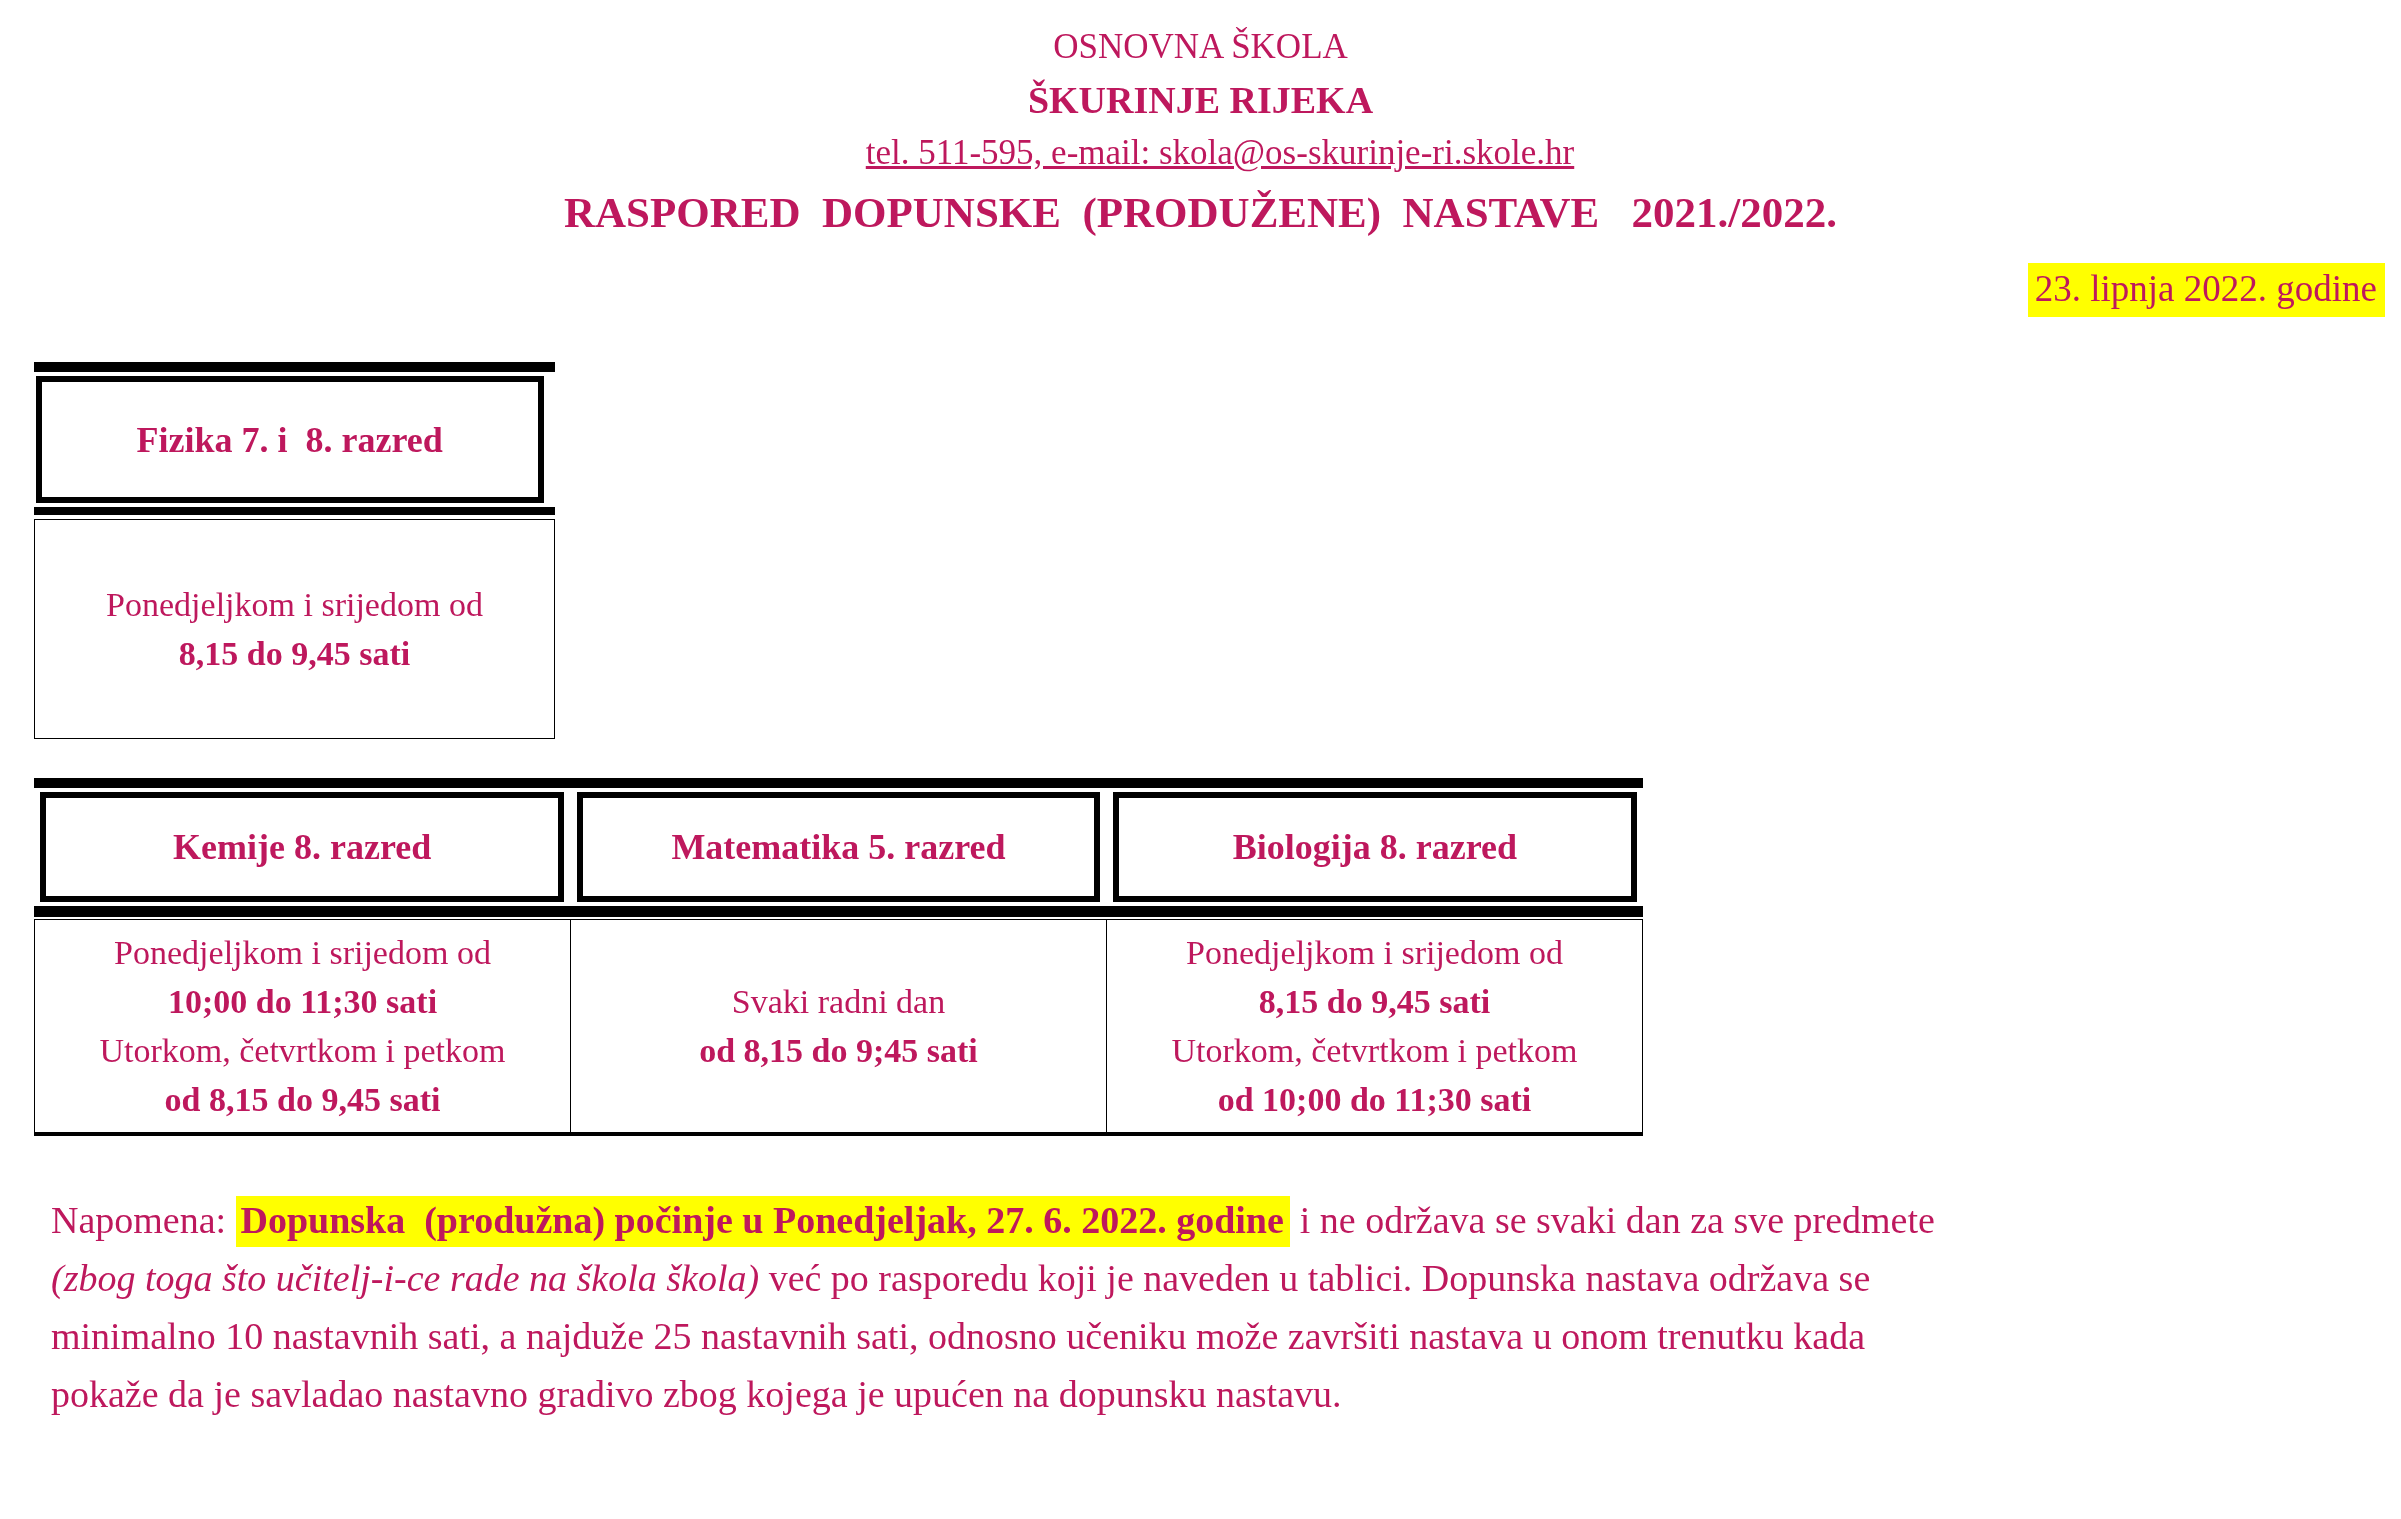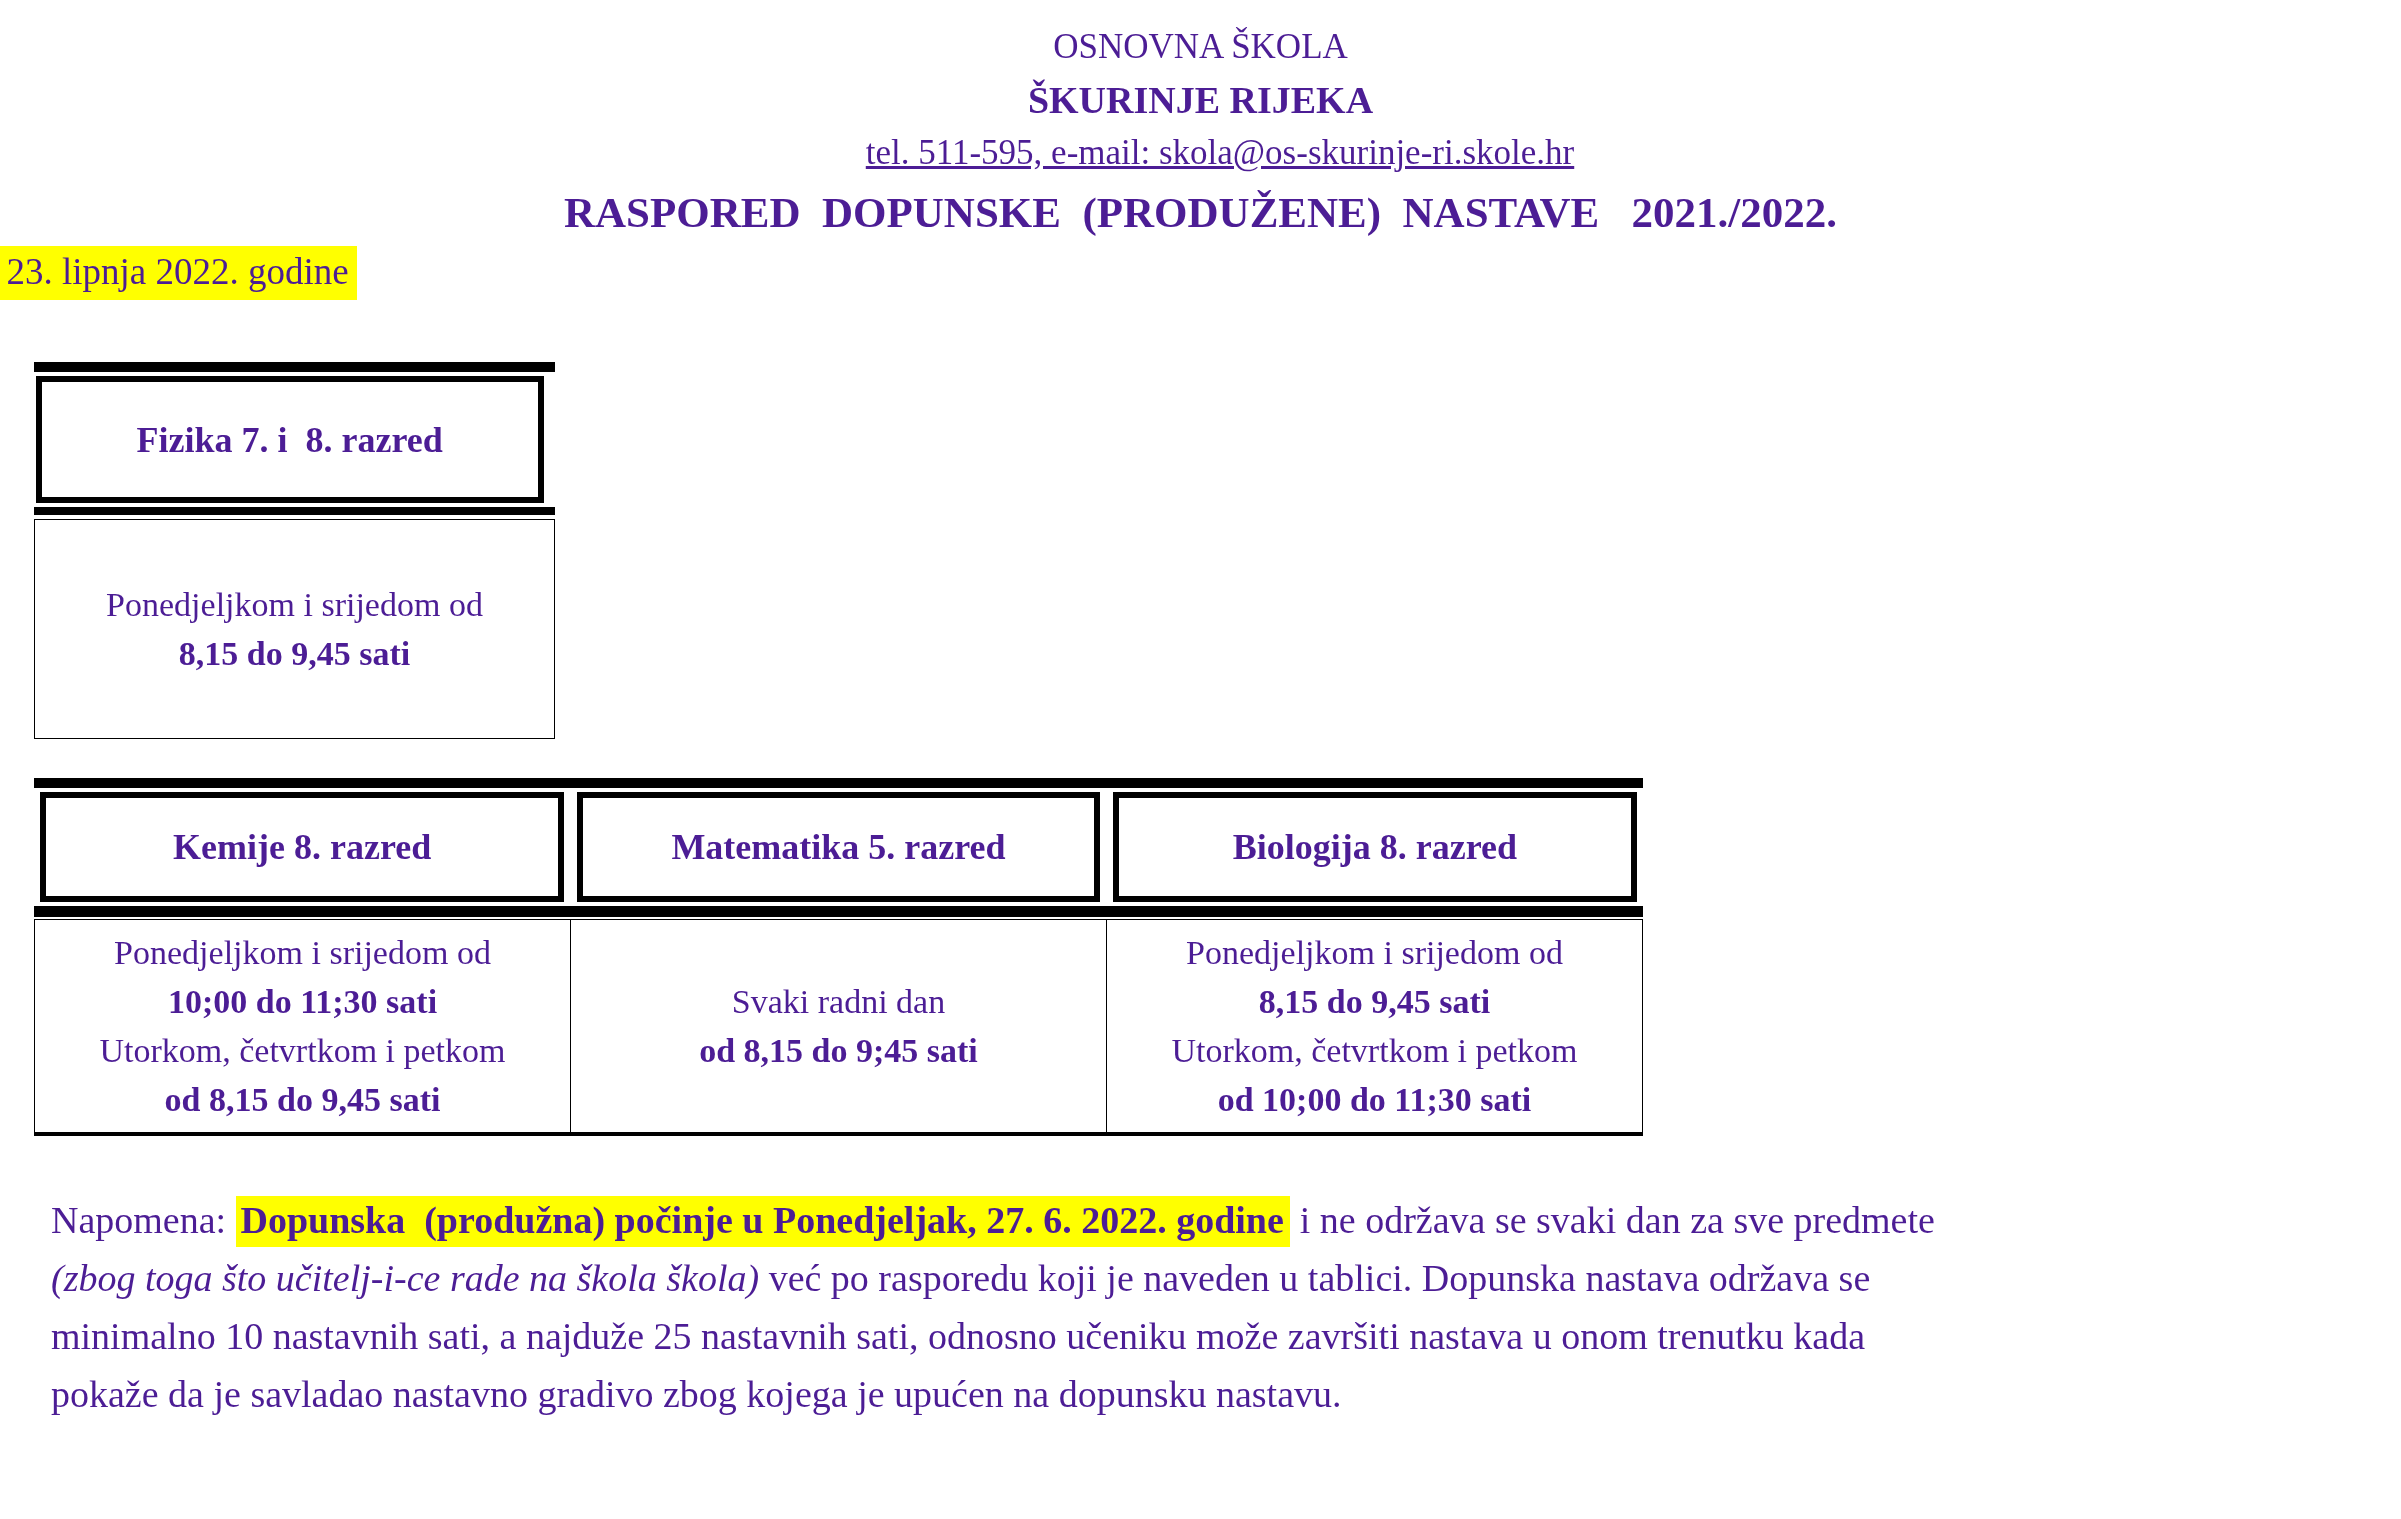--- a/index.html
+++ b/index.html
@@ -2,35 +2,35 @@
 <html style="font-size:12.8px"><head>
 <meta charset="utf-8">
 <style>
   * { box-sizing: border-box; margin: 0; padding: 0; }
   html, body { background: #ffffff; }
   .page {
     position: relative;
     width: 2401px;
     height: 1519px;
     background: #ffffff;
-    color: #4c1d95;
+    color: #be185d;
     font-family: "Liberation Serif", "DejaVu Serif", serif;
     overflow: hidden;
   }
   [data-bind] { white-space: pre; }
 
   
   .letterhead { padding-top: 21px; text-align: center; }
   .school-type { font-size: 35px; line-height: 51px; }
   .school-name { font-size: 38px; line-height: 56px; font-weight: bold; }
   .address     { font-size: 35px; line-height: 49px; }
   .contact     { font-size: 35px; line-height: 49px; padding-left: 39px; }
   .contact span { text-decoration: underline; }
   .doc-title   { font-size: 43px; line-height: 65px; font-weight: bold; margin-top: 3.2px; }
-  .date-row    { text-align: left; margin-top: 5px; padding-right: 0; }
+  .date-row    { text-align: right; margin-top: 22px; padding-right: 16px; }
   .hl { background: #FFFF00; }
   .date-row .hl { font-size: 37px; padding: 4.8px 8px 8px 6.4px; }
 
   
   .band { background: #000000; height: 10.4px; }
   .band-thin { background: #000000; height: 8px; }
   .head-cell {
     border: 6.4px solid #000000;
     display: flex; align-items: center; justify-content: center;
     font-weight: bold; font-size: 36px; text-align: center;

